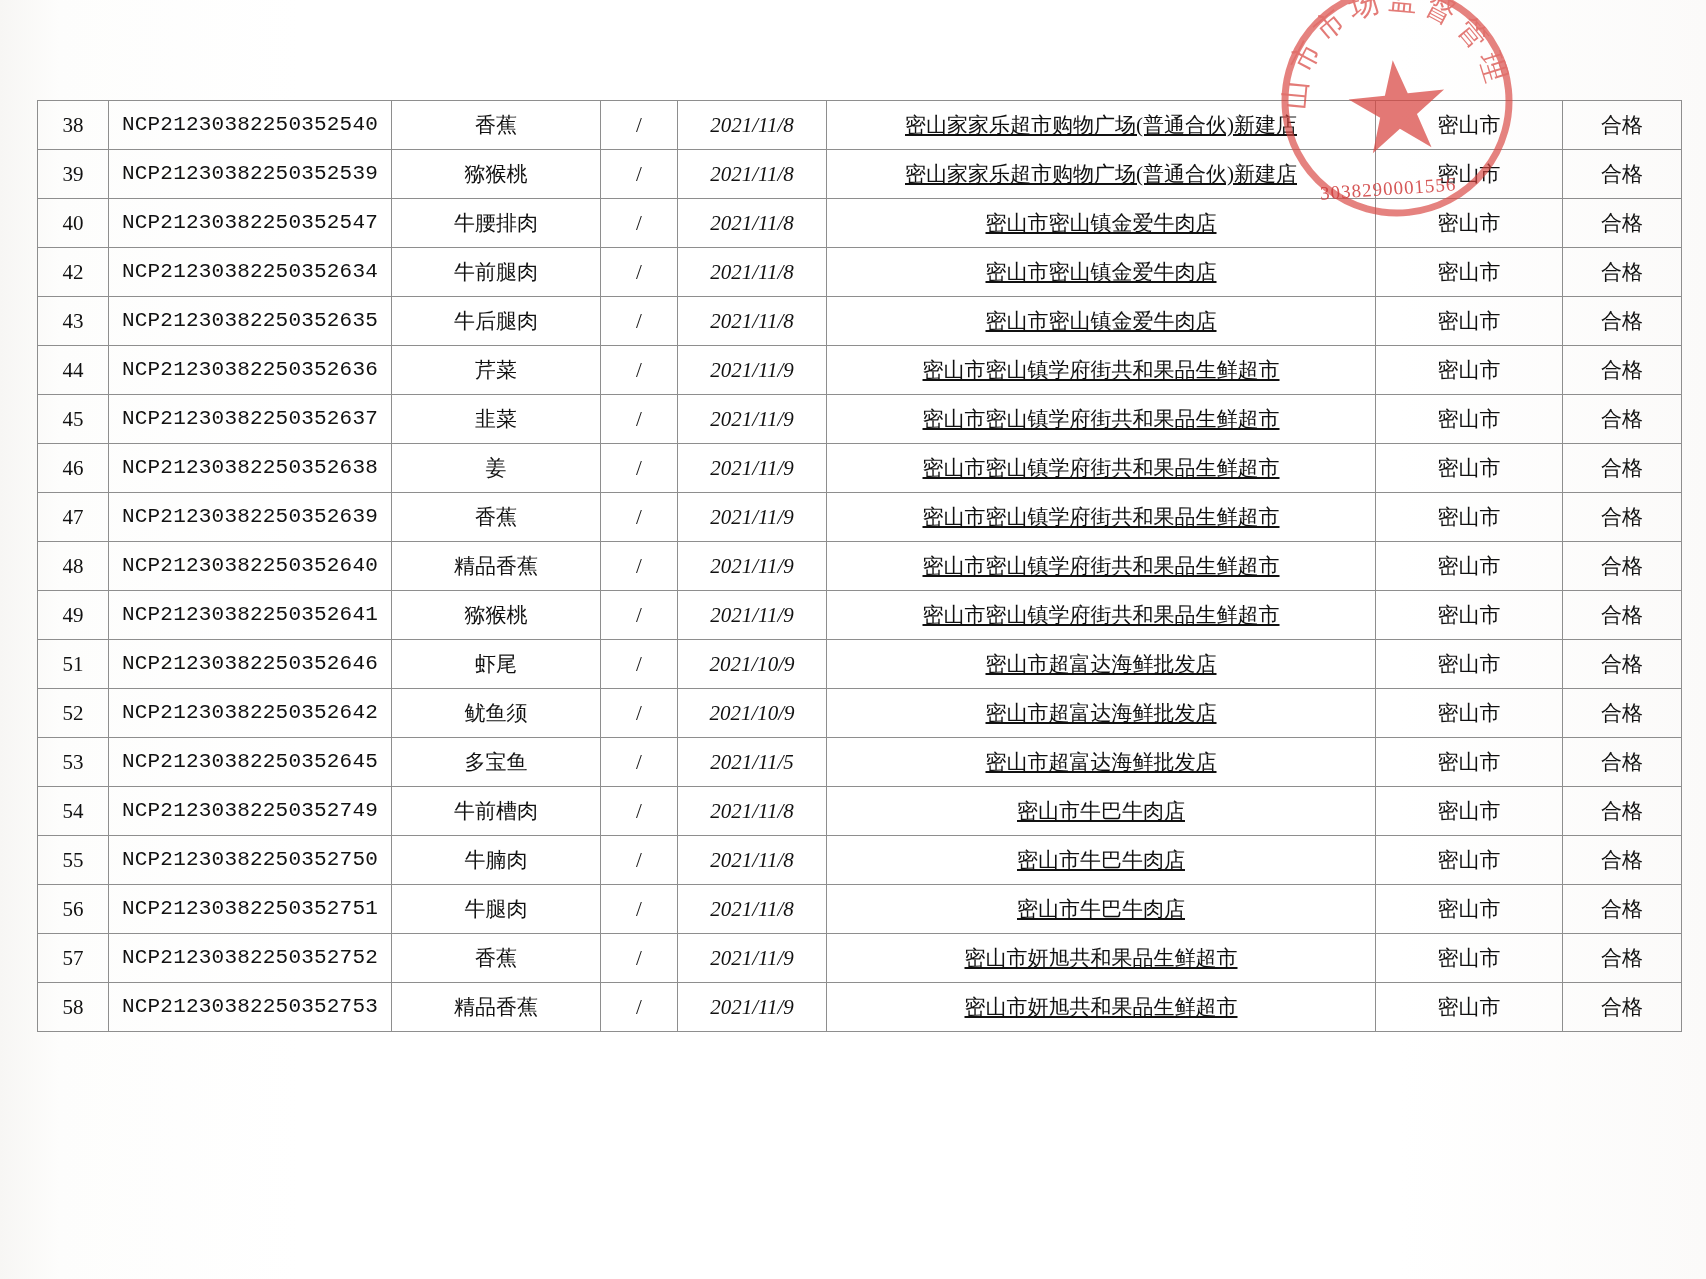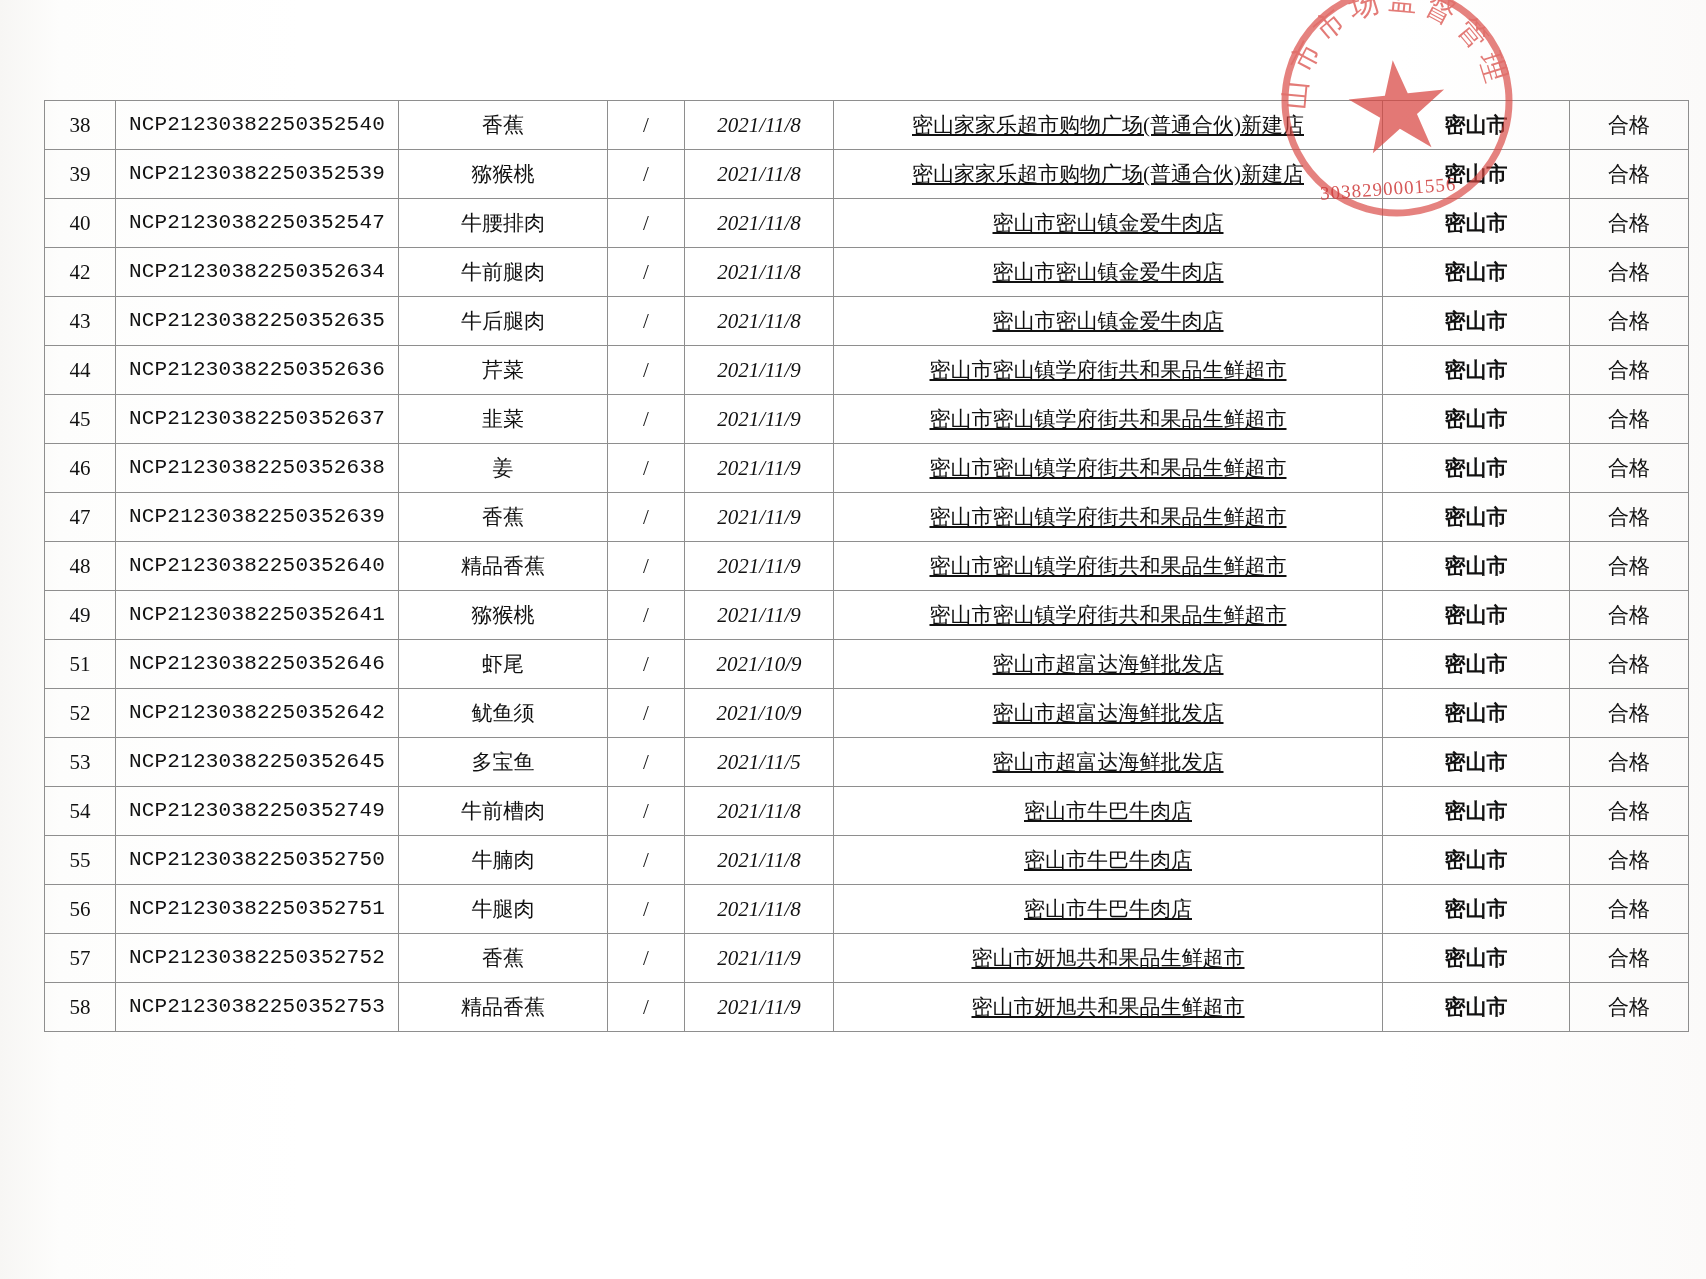--- a/index.html
+++ b/index.html
@@ -18,21 +18,21 @@
   
   .page {
     position: absolute;
     inset: 0;
     background:
       linear-gradient(to right, #f7f6f4 0px, #fdfdfc 60px, #ffffff 300px, #ffffff 1400px, #fbfaf9 1706px);
   }
 
   .doc-table {
     position: absolute;
-    left: 44px;
+    left: 37px;
     top: 100px;
     width: 1630px;
     border-collapse: collapse;
     table-layout: fixed;
     padding-left: 10px;
   }
   .doc-table td {
     border: 1px solid #8e8e8e;
     height: 48px;
     font-size: 21px;
@@ -43,21 +43,21 @@
     line-height: 1.15;
     white-space: nowrap;
     overflow: hidden;
   }
   .col-idx    { width: 62px; }
   .col-code   { width: 274px; font-family: Liberation Mono, monospace; letter-spacing: .2px; font-size: 20px; }
   .col-name   { width: 200px; }
   .col-spec   { width: 68px; }
   .col-date   { width: 140px; font-size: 20px; font-style: italic; }
   .col-shop   { width: 540px; text-decoration: underline; }
-  .col-area   { width: 178px; font-weight: bold; border-radius: 15px; }
+  .col-area   { width: 178px; font-weight: normal; border-radius: 15px; }
   .col-res    { width: 110px; }
 
   
   tr.row-last td { font-style: italic; }
   tr.row-last .col-area,
   tr.row-last .col-res { font-style: normal; }
 
   
   .seal {
     position: absolute;

